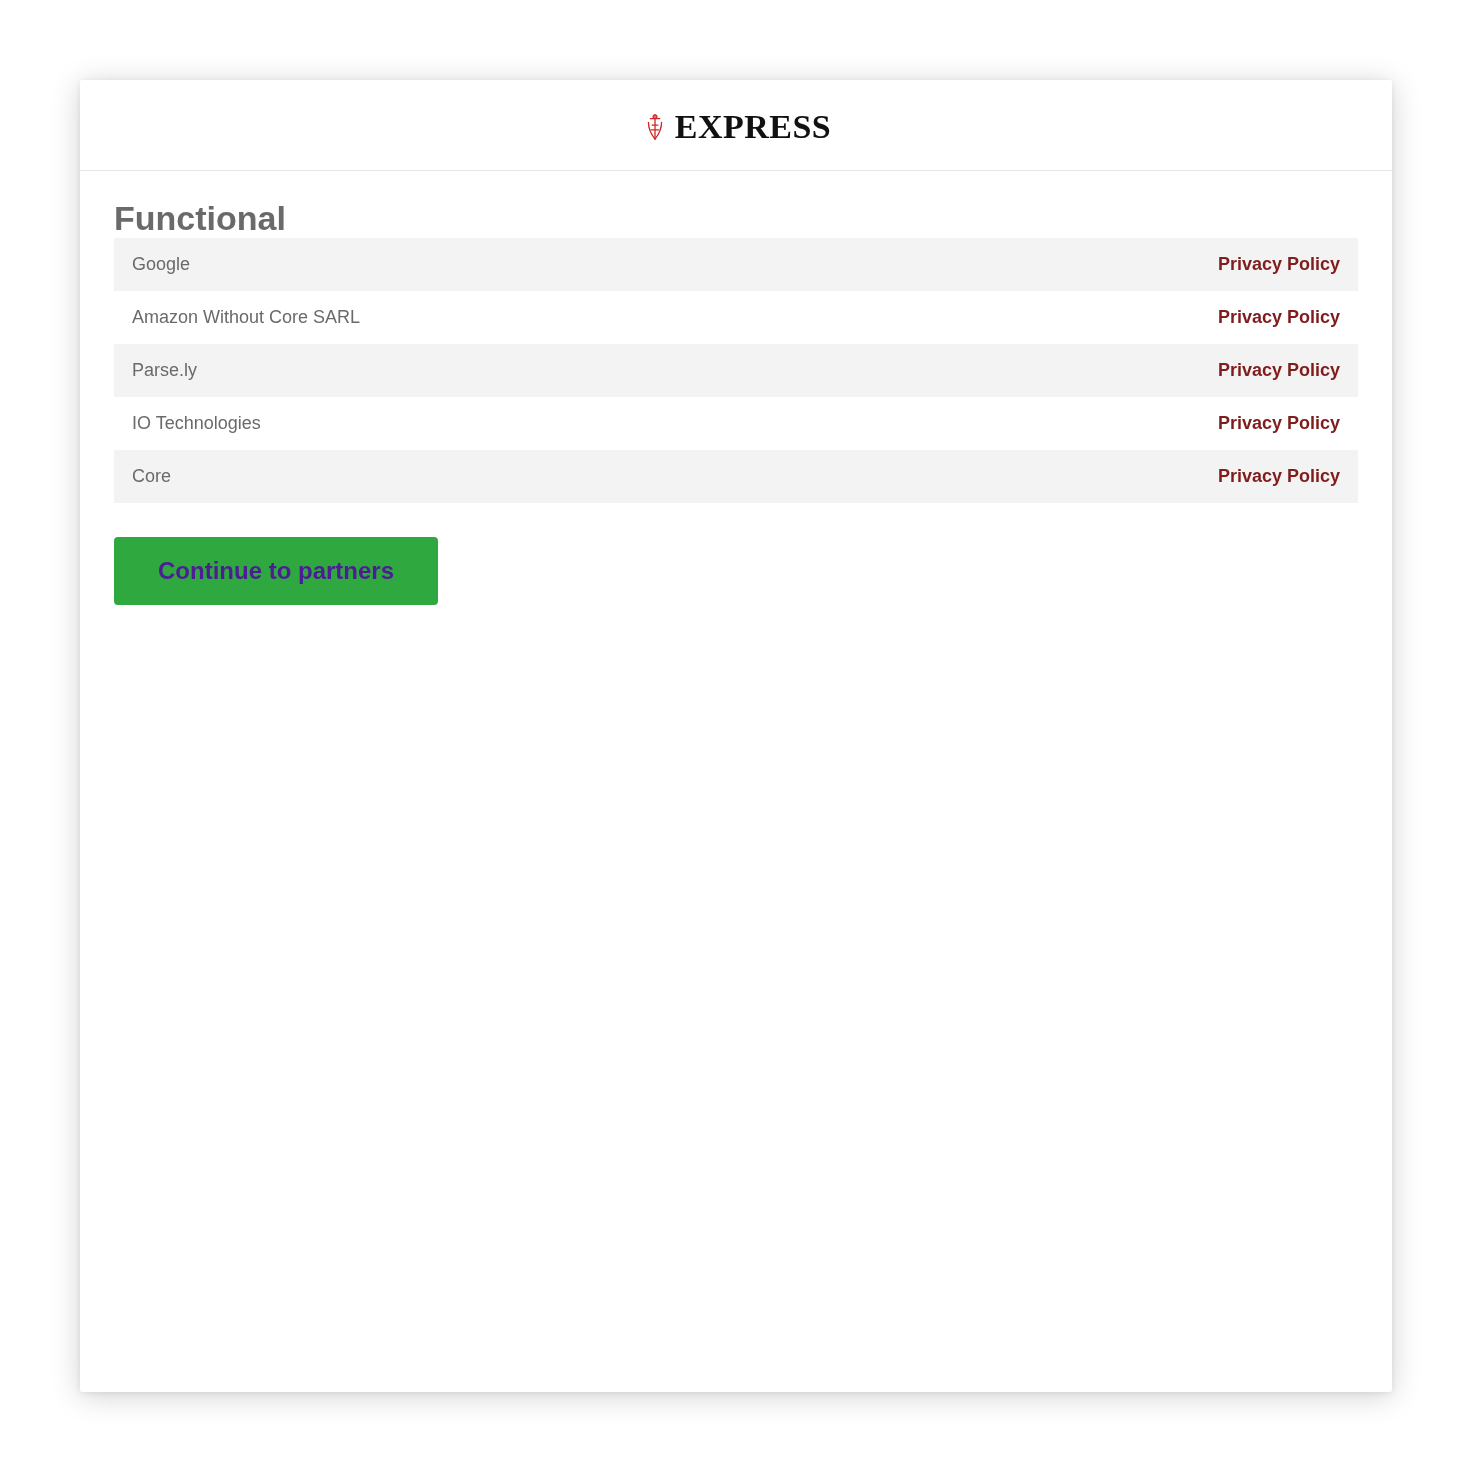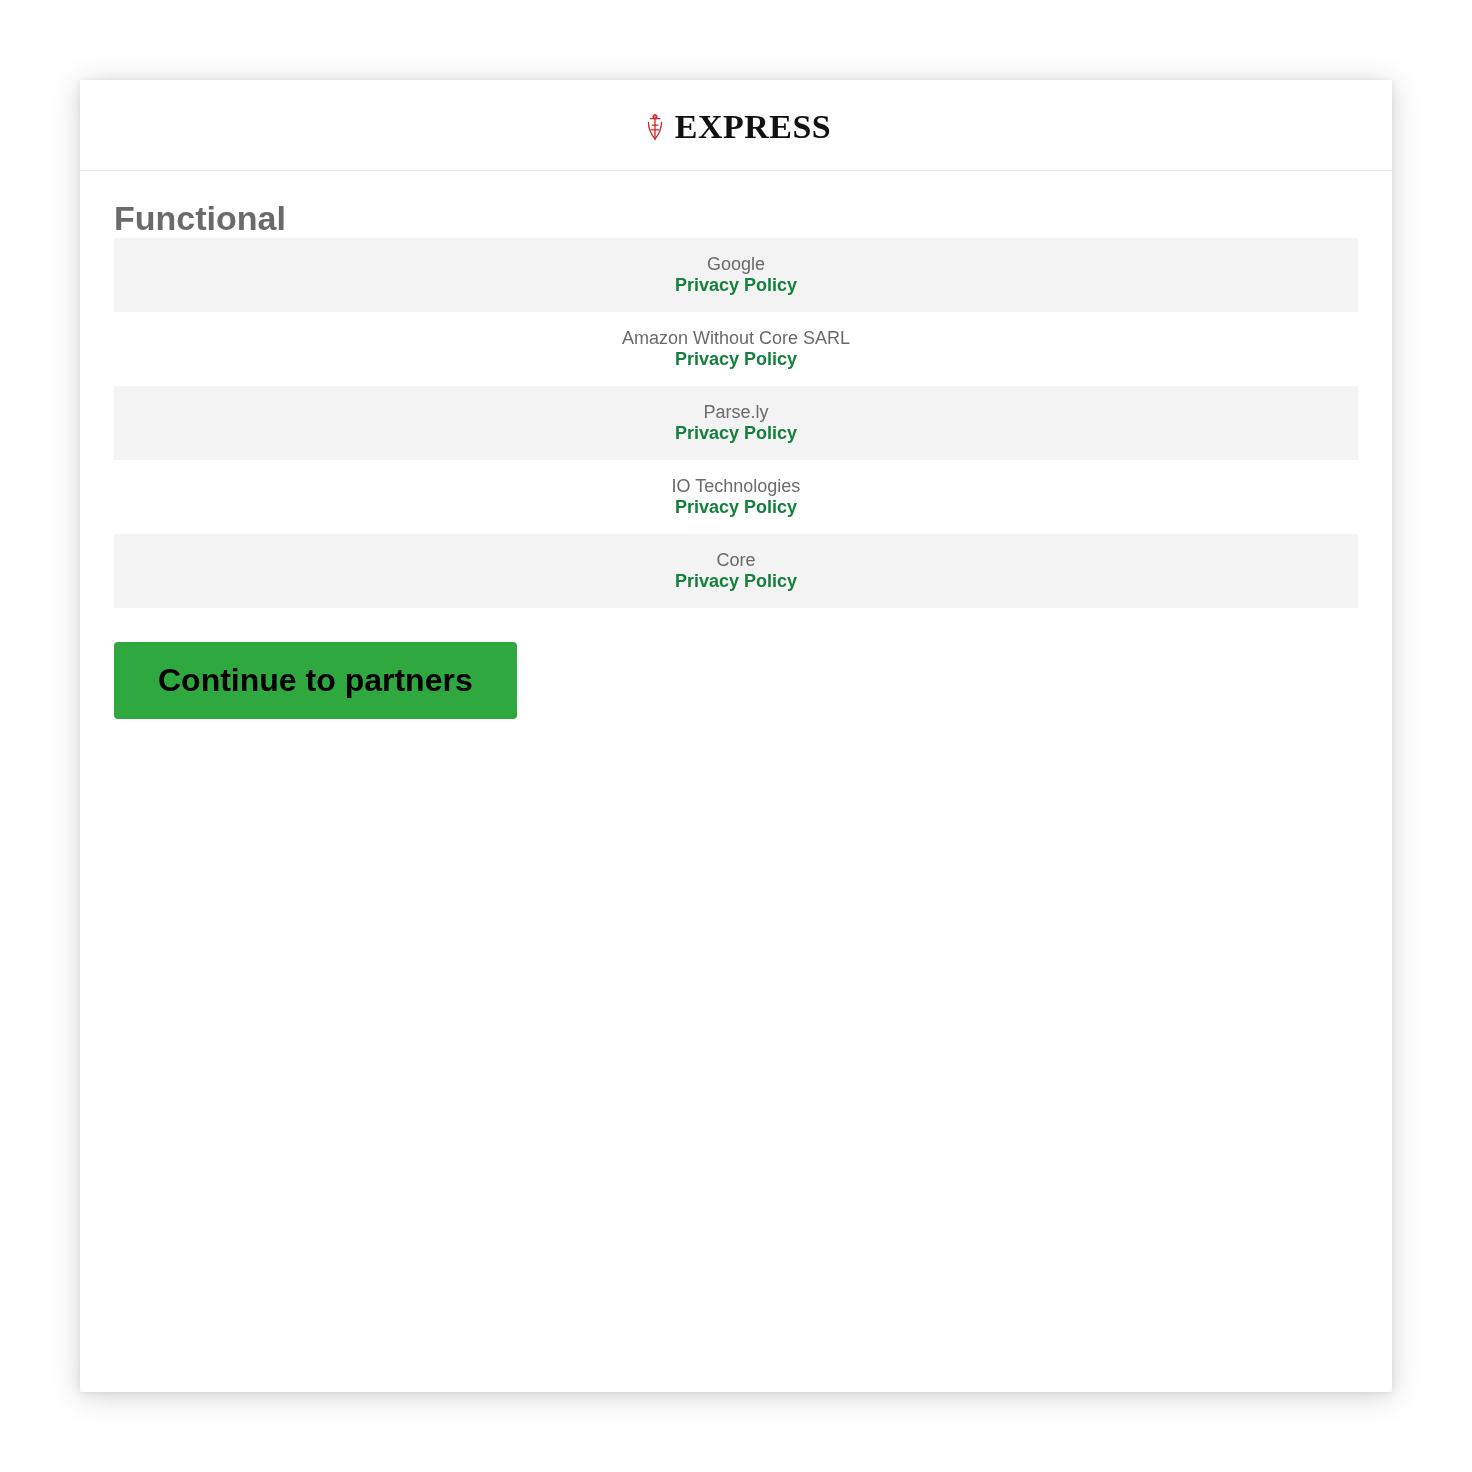--- a/index.html
+++ b/index.html
@@ -69,42 +69,41 @@
     }
     .list {
       margin-bottom: 34px;
     }
     .row {
       display: flex;
       align-items: center;
       justify-content: space-between;
       padding: 16px 18px;
       font-size: 18px;
-      flex-direction: column;
     }
     .row:nth-child(odd) {
       background: #f3f3f3;
     }
     .row:nth-child(even) {
       background: #ffffff;
     }
     .row-name {
       color: #6a6a6a;
     }
     .row-link {
-      color: #15803d;
+      color: #7f1d1d;
       font-weight: 600;
       cursor: pointer;
       text-decoration: none;
     }
     .cta {
       display: inline-block;
       background: #2fa93f;
-      color: #000000;
-      font-size: 32px;
+      color: #4c1d95;
+      font-size: 24px;
       font-weight: 600;
       padding: 20px 44px;
       border: none;
       border-radius: 4px;
       cursor: pointer;
     }
   </style>
 </head>
 <body>
 

